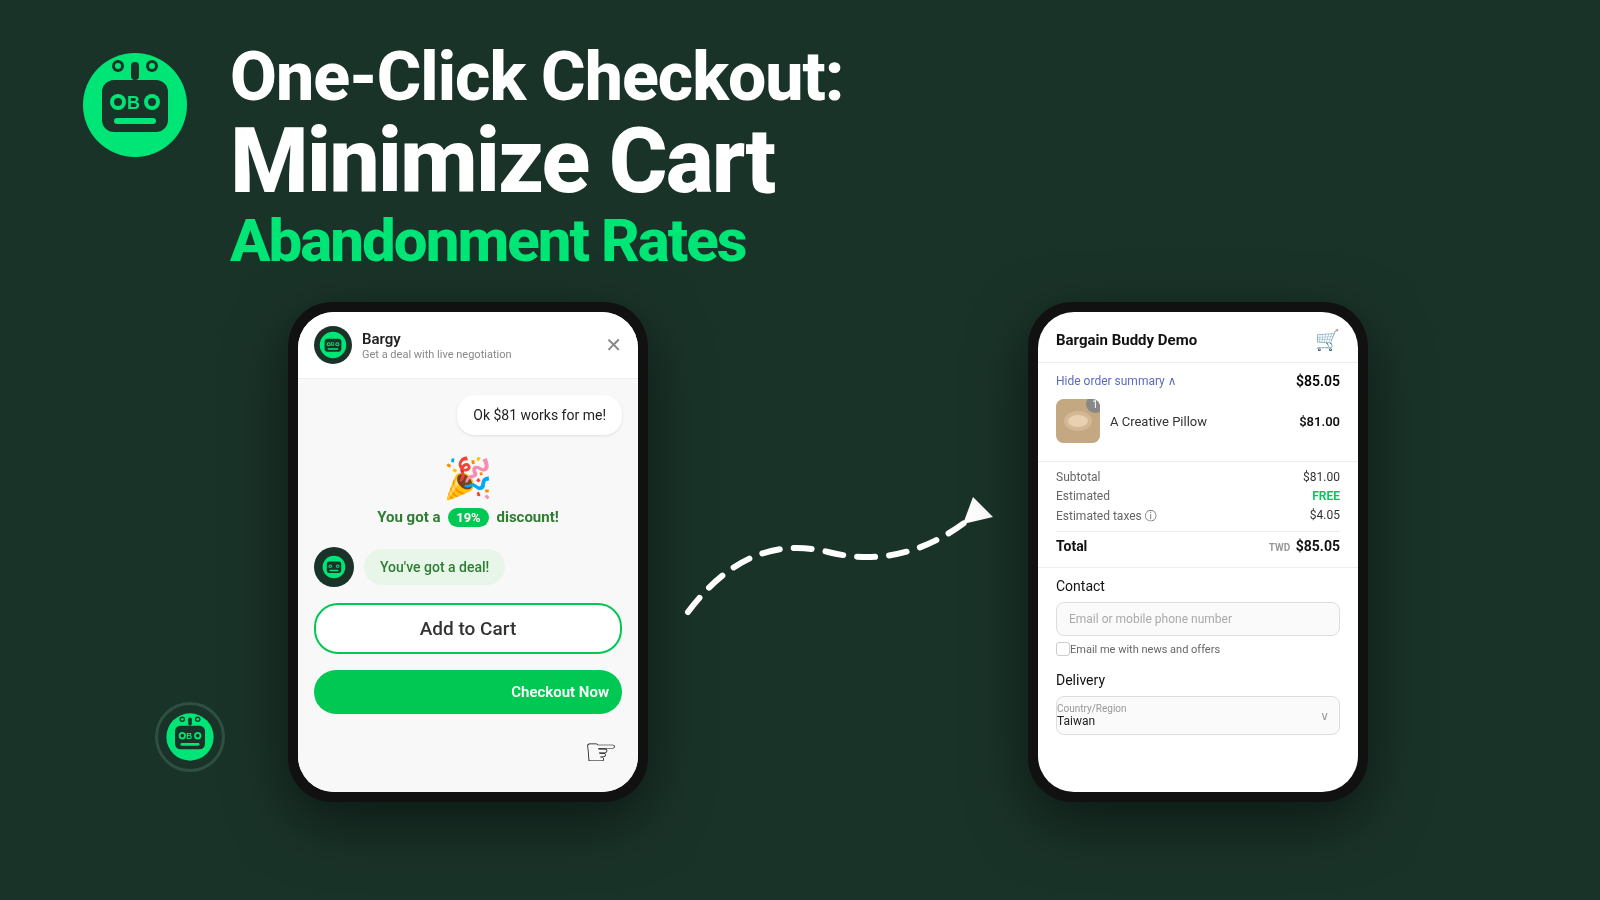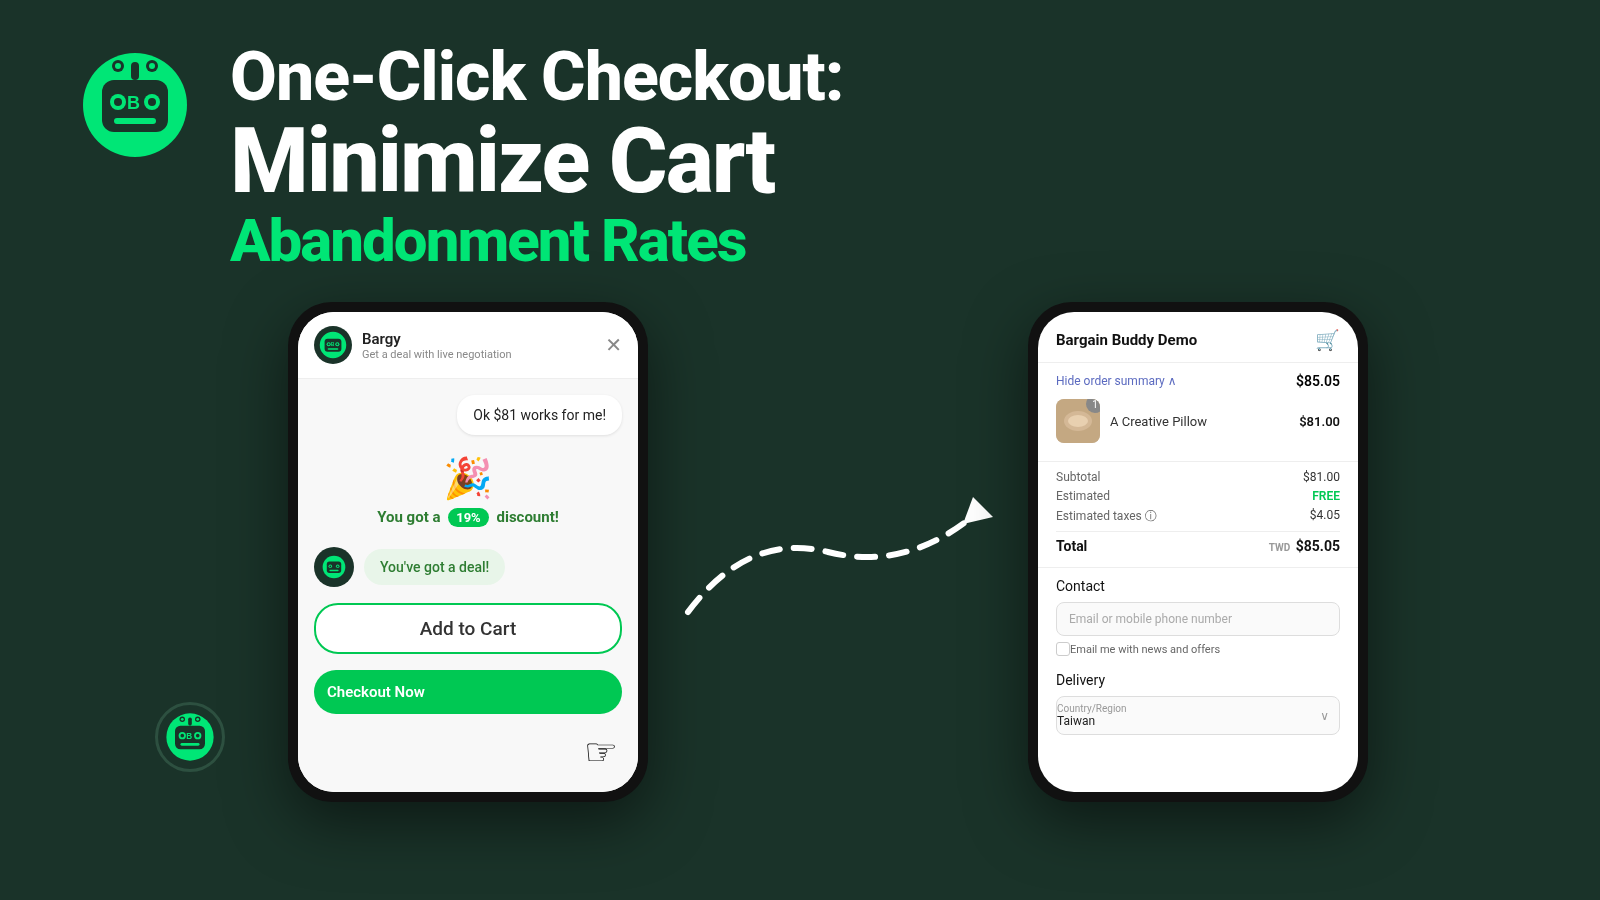--- a/index.html
+++ b/index.html
@@ -217,21 +217,21 @@
       font-weight: 500;
     }
 
     .btn-checkout {
       background: #00c853;
       border: none;
       border-radius: 24px;
       padding: 13px;
       font-size: 15px;
       color: #fff;
-      text-align: left;
+      text-align: right;
       cursor: pointer;
       font-weight: 600;
     }
 
     
     .arrow-area {
       width: 380px;
       height: 500px;
       position: relative;
       flex-shrink: 0;

